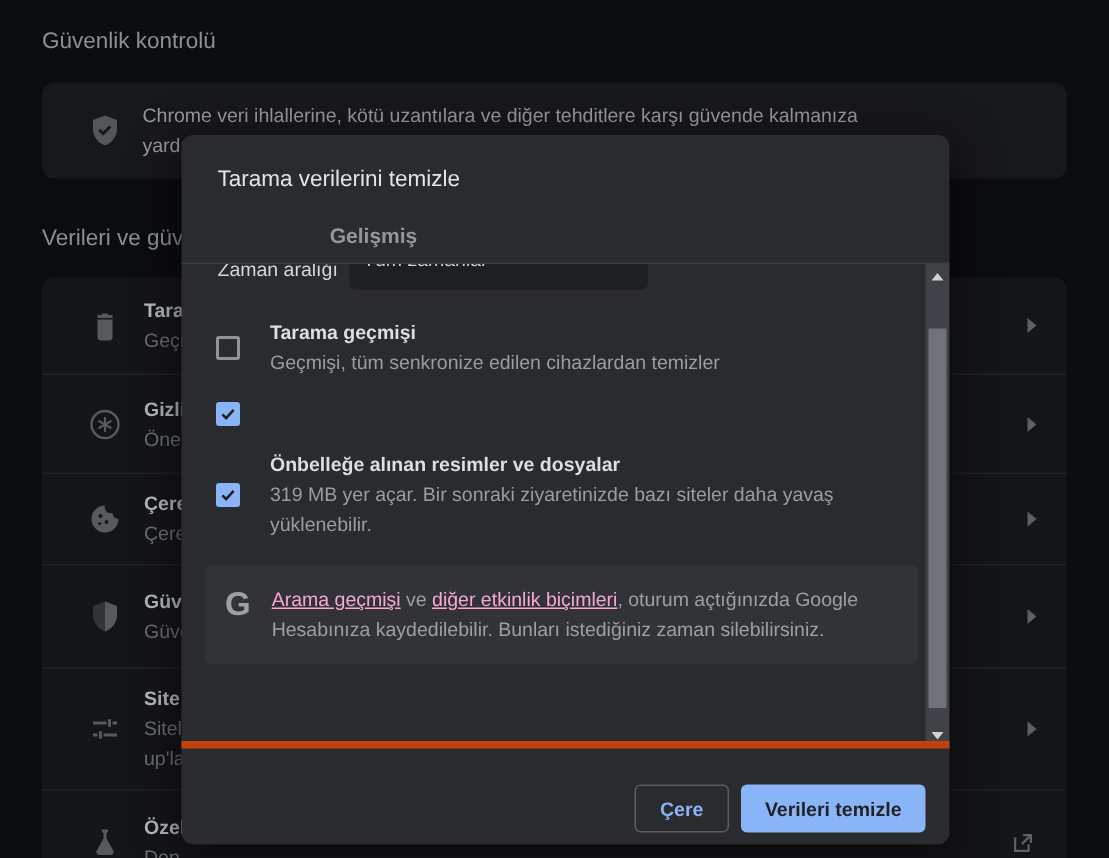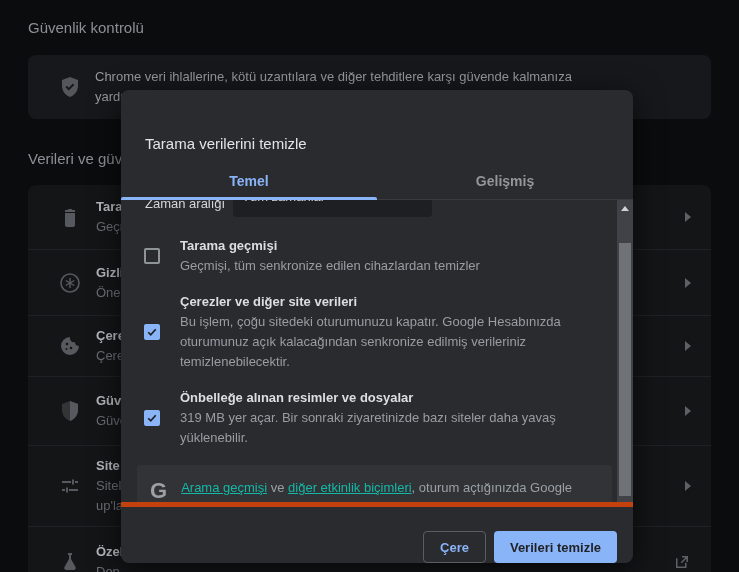--- a/index.html
+++ b/index.html
@@ -27,21 +27,21 @@
   .row .rtxt { font-size:13px; line-height:20px; white-space:nowrap; }
   .row .rtitle { color:#b7babd; font-weight:700; }
   .row .rsub { color:#6c6f73; }
   .row .rright { margin-left:auto; color:#5d6064; display:flex; align-items:center; }
   .chev { width:0; height:0; border-top:5px solid transparent; border-bottom:5px solid transparent; border-left:6px solid #5d6064; }
 
   
   .dialog { position:absolute; left:121px; top:90px; width:512px; height:473px;
             background:#2a2b2f; border-radius:8px; box-shadow:0 6px 30px rgba(0,0,0,.65); z-index:10;
             display:flex; flex-direction:column; }
-  .dlg-title { font-size:15px; color:#e2e4e7; padding:21px 24px 13px 24px;margin-top:24px; }
+  .dlg-title { font-size:15px; color:#e2e4e7; padding:21px 24px 13px 24px; }
   .tabstrip { display:flex; border-bottom:1px solid #3a3c40; }
   .tab { width:50%; text-align:center; font-size:14px; font-weight:700; padding:8px 0 10px 0; position:relative; }
   .tab.active { color:#8ab4f8; }
   .tab.inactive { color:#93979b; }
   .tab.active::after { content:""; position:absolute; left:0; right:0; bottom:-1px; height:3px; background:#8ab4f8; border-radius:2px 2px 0 0; }
 
   .viewport { position:relative; height:323px; overflow:hidden; border-bottom:5px solid #c2410c; }
   .scrollcontent { position:absolute; left:0; top:-12px; right:16px; }
 
   .timerow { display:flex; align-items:center; padding:0 0 0 24px; height:30px; margin-bottom:10px; }
@@ -56,21 +56,21 @@
   .cbox.checked { background:#8ab4f8; }
   .cbox .mark { position:absolute; inset:0; display:flex; align-items:center; justify-content:center; color:#202124; }
   .cbtext { width:412px; font-size:13px; line-height:20px; }
   .cbtitle { color:#dcdfe2; font-weight:700; }
   .cbdesc { color:#989da3; }
 
   .note { margin:9px 0 0 16px; width:475px; background:#313337; border-radius:4px;
           display:flex; gap:14px; padding:13px 14px 13px 13px; }
   .glogo { font-size:22px; font-weight:700; color:#9da1a6; line-height:26px; }
   .notetext { font-size:13px; line-height:20px; color:#9aa0a6; width:408px; }
-  .notetext a { color:#14b8a6; text-decoration:underline; cursor:pointer; }
+  .notetext a { color:#f9a8d4; text-decoration:underline; cursor:pointer; }
 
   .scrollbar { position:absolute; right:0; top:0; width:16px; height:323px; background:#404247; }
   .sb-btn { position:absolute; left:0; width:16px; height:17px; display:flex; align-items:center; justify-content:center; }
   .sb-up { top:0; } .sb-down { bottom:0; }
   .tri-up { width:0; height:0; border-left:4px solid transparent; border-right:4px solid transparent; border-bottom:5px solid #cfd2d6; }
   .tri-down { width:0; height:0; border-left:4px solid transparent; border-right:4px solid transparent; border-top:5px solid #cfd2d6; }
   .sb-thumb { position:absolute; left:2px; width:12px; top:43px; height:253px; background:#6f7276; }
 
   .footer { display:flex; justify-content:flex-end; align-items:center; gap:8px; padding:24px 16px 0 16px; }
   .btn { height:32px; border-radius:4px; font-size:13px; font-weight:700; padding:0 16px;
@@ -199,21 +199,20 @@
             <path d="M5 7v12h12v-6M12 5h7v7M19 5l-8 8"></path>
           </svg>
       </span>
     </div>
   </div>
 
   <div class="dialog">
     <div class="dlg-title">Tarama verilerini temizle</div>
 
     <div class="tabstrip">
-      <div class="tab active">Temel</div>
       <div class="tab inactive">Gelişmiş</div>
     </div>
 
     <div class="viewport">
       <div class="scrollcontent">
 
         <div class="timerow">
           <span class="timelabel">Zaman aralığı</span>
           <div class="select">
             <span>Tüm zamanlar</span>
@@ -230,24 +229,20 @@
         </div>
 
         <div class="cbrow">
           <span class="cbox checked">
             <span class="mark">
               <svg width="12" height="12" viewBox="0 0 24 24" fill="none" stroke="currentColor" stroke-width="3.5">
                   <path d="M4.5 12.5l5 5 10-11"></path>
                 </svg>
             </span>
           </span>
-          <div class="cbtext">
-            <div class="cbtitle">Çerezler ve diğer site verileri</div>
-            <div class="cbdesc">Bu işlem, çoğu sitedeki oturumunuzu kapatır. Google Hesabınızda oturumunuz açık kalacağından senkronize edilmiş verileriniz temizlenebilecektir.</div>
-          </div>
         </div>
 
         <div class="cbrow">
           <span class="cbox checked">
             <span class="mark">
               <svg width="12" height="12" viewBox="0 0 24 24" fill="none" stroke="currentColor" stroke-width="3.5">
                   <path d="M4.5 12.5l5 5 10-11"></path>
                 </svg>
             </span>
           </span>

